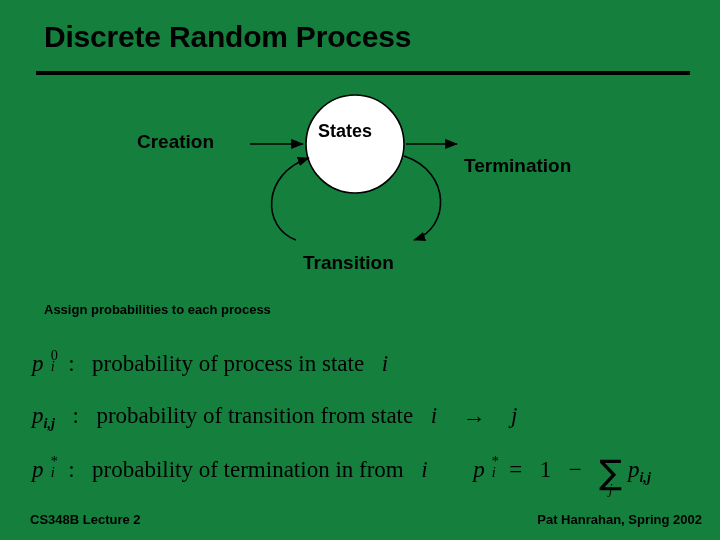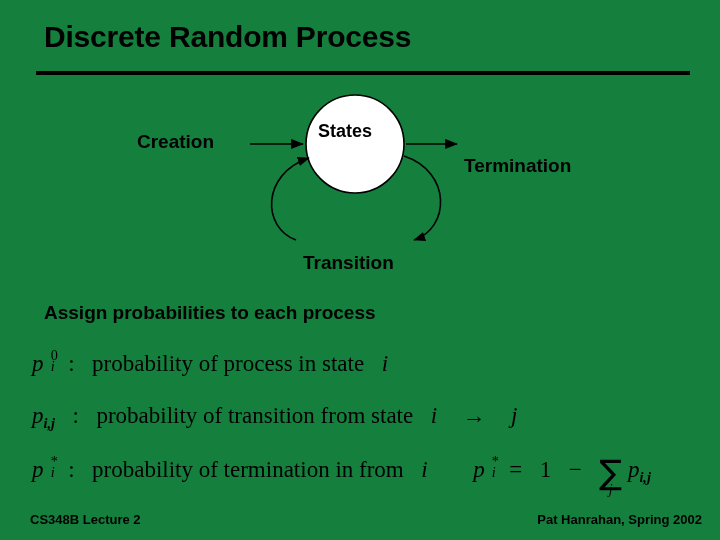--- a/index.html
+++ b/index.html
@@ -61,21 +61,21 @@
   #label-termination{ left: 464px; top: 131px; margin-top: 24px; }
   #label-transition { left: 303px; top: 252px; }
 
   
   #bullet-line {
     position: absolute;
     left: 44px;
     top: 302px;
     font-family: "Liberation Sans", sans-serif;
     font-weight: bold;
-    font-size: 19px;
+    font-size: 13px;
     color: #000000;
     white-space: nowrap;
   }
 
   
   .eq {
     position: absolute;
     font-family: "Liberation Serif", serif;
     font-size: 23px;
     color: #000000;

